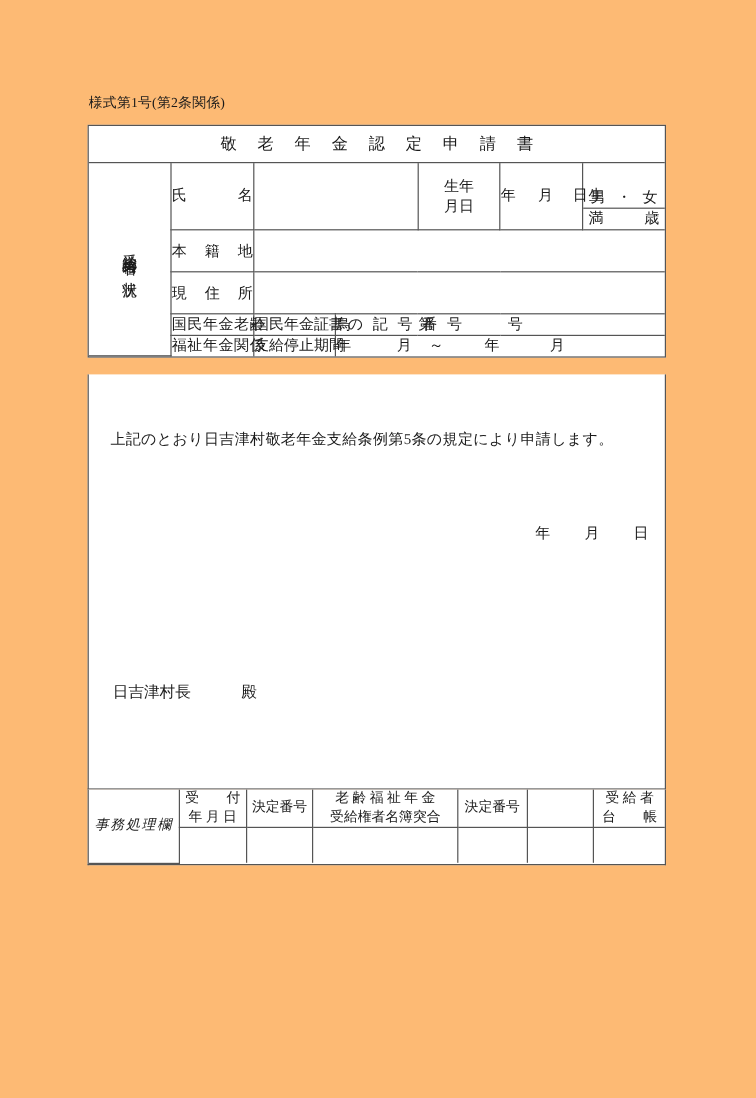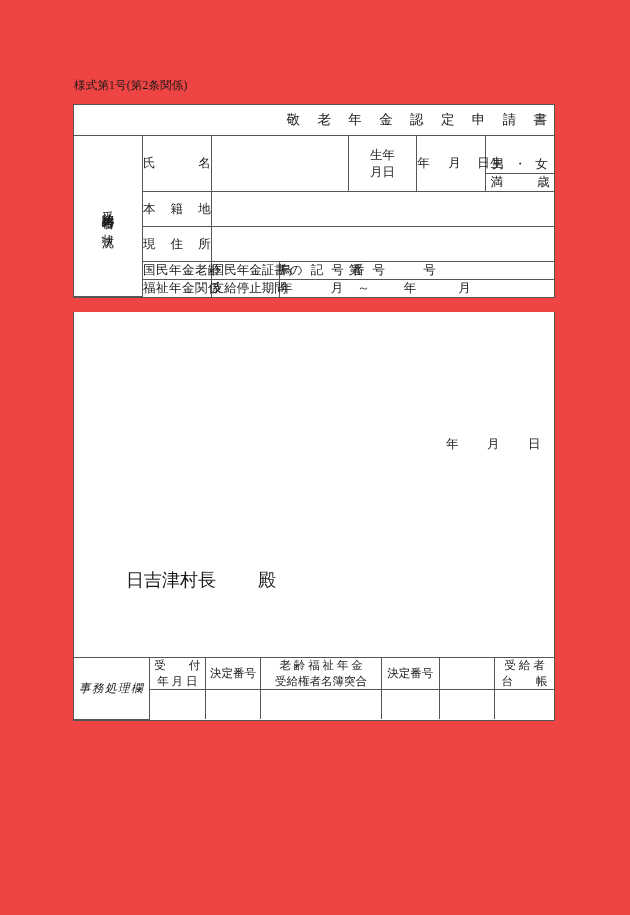--- a/index.html
+++ b/index.html
@@ -15,21 +15,21 @@
     font-family: "Liberation Serif", "DejaVu Serif", serif;
     color: #1a1a1a;
     overflow: hidden;
   }
 
   .page {
     position: absolute;
     left: 0; top: 0;
     width: 630px;
     height: 915px;
-    background: #ef4444;
+    background: #fdba74;
   }
 
   
   .form-no {
     position: absolute;
     left: 74px;
     top: 78px;
     font-size: 11.5px;
     letter-spacing: 0.2px;
     white-space: nowrap;
@@ -60,21 +60,21 @@
   }
   
   table.grid tr:first-child td { border-top: none; }
   table.grid tr:last-child td  { border-bottom: none; }
   table.grid td:first-child    { border-left: none; }
   table.grid td:last-child     { border-right: none; }
 
   
   .title-cell {
     height: 30px;
-    text-align: right;
+    text-align: center;
   }
   .title-text {
     font-size: 13.5px;
     letter-spacing: 7px;
     padding-left: 7px;
     white-space: nowrap;
   }
 
   
   .vert-cell {
@@ -200,23 +200,22 @@
     display: flex;
     justify-content: space-between;
   }
   .seal {
     font-size: 13px;
   }
   .body-addressee {
     position: absolute;
     left: 20px;
     top: 256px;
-    font-size: 18px;
-    white-space: nowrap;
-    margin-left: 32px;
+    font-size: 13px;
+    white-space: nowrap;
   }
   .body-addressee .hon { margin-left: 42px; }
 
   
   .footer {
     position: absolute;
     left: 73px;
     top: 658px;
     width: 482px;
     border: 1px solid #555;
@@ -343,20 +342,21 @@
         <td class="sublbl">支給停止期間</td>
         <td class="num-val" colspan="4">
           <span style="margin-right:38px">年</span><span style="margin-right:14px">月</span><span style="margin-right:34px">～</span><span style="margin-right:42px">年</span><span>月</span>
         </td>
       </tr>
     </tbody>
       </table>
   </div>
 
   <div class="body-area">
+    <div class="body-statement">上記のとおり日吉津村敬老年金支給条例第5条の規定により申請します。</div>
 
     <div class="body-date">
       <span style="margin-right:28px">年</span><span style="margin-right:28px">月</span><span>日</span>
     </div>
 
 
     <div class="body-addressee">
       <span>日吉津村長</span><span class="hon">殿</span>
     </div>
   </div>

